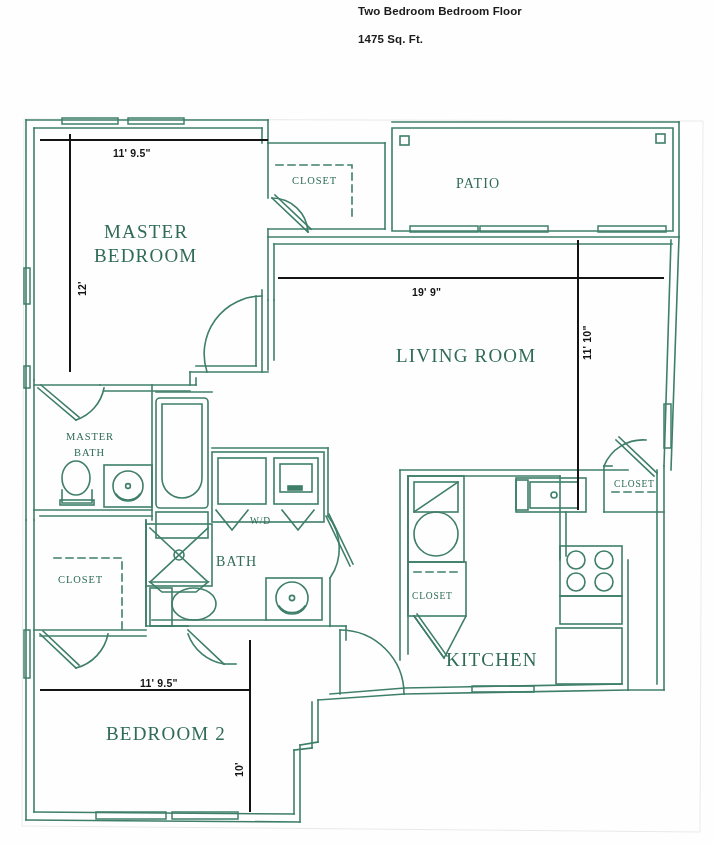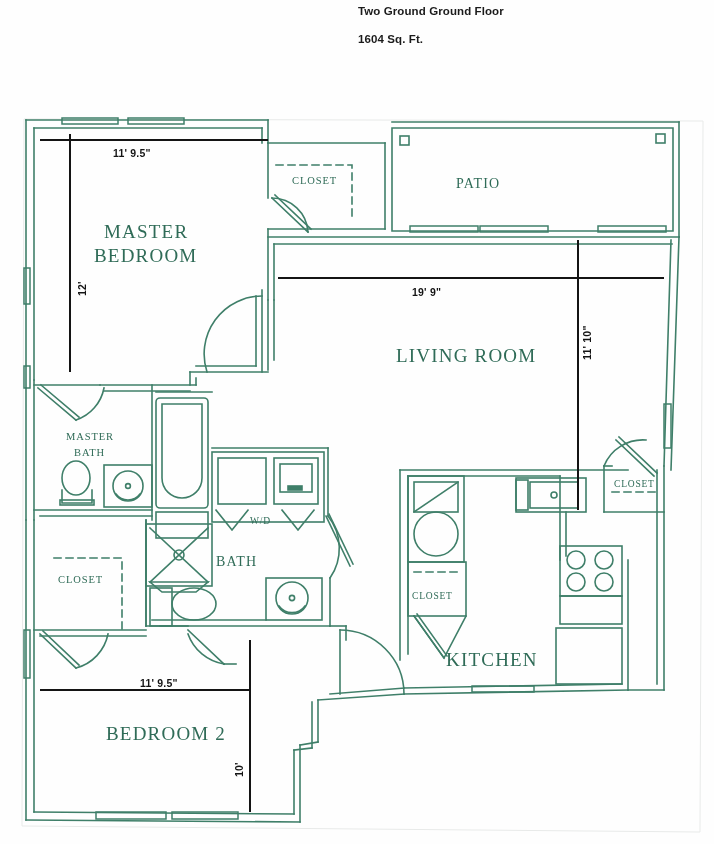--- a/index.html
+++ b/index.html
@@ -56,22 +56,22 @@
     fill: #141414;
     letter-spacing: 0.2px;
   }
 </style>
 </head>
 <body>
 
 <div id="page">
 
   <div id="header-block">
-    <div class="hline">Two Ground Ground Floor</div>
-    <div class="hline">1604 Sq. Ft.</div>
+    <div class="hline">Two Bedroom Bedroom Floor</div>
+    <div class="hline">1475 Sq. Ft.</div>
   </div>
 
   <svg id="plan-svg" width="714" height="844" viewBox="0 0 714 844">
 
     <g stroke="#e8eae9" stroke-width="1" fill="none">
       <path d="M24 119 L22 826 L700 832 L703 121 Z"></path>
     </g>
 
     <g stroke="#3f7f69" stroke-width="1.6" fill="none" stroke-linecap="square" stroke-linejoin="miter">
 

